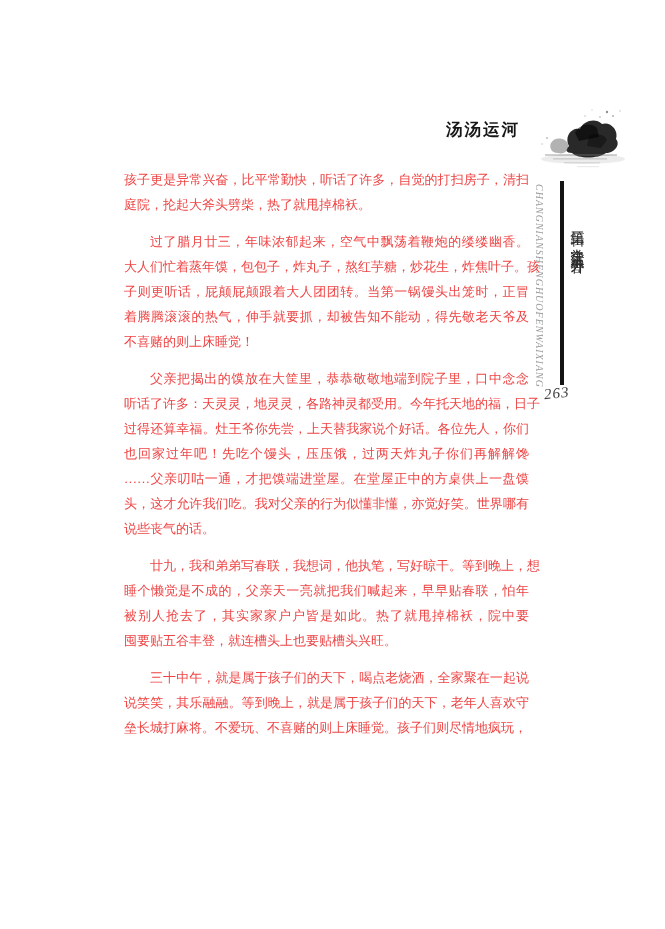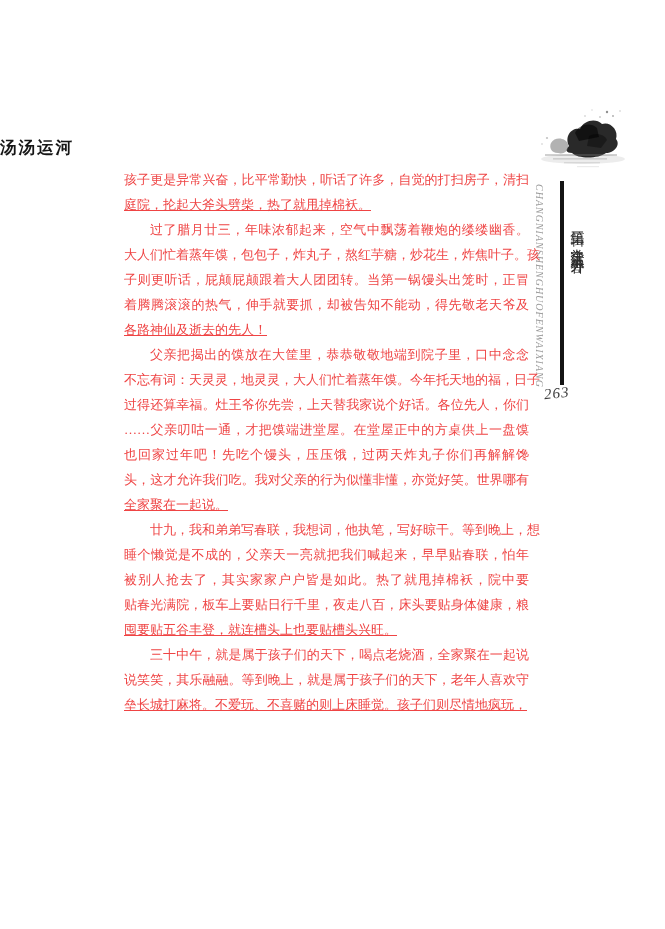--- a/index.html
+++ b/index.html
@@ -4,21 +4,21 @@
 <style>
   html,body { margin:0; padding:0; background:#e9e9e9; }
   .page {
     position:relative; width:665px; height:929px; background:#ffffff;
     font-family:"Liberation Serif","DejaVu Serif",serif;
     overflow:hidden; margin:0 auto;
     box-shadow:0 0 3px rgba(0,0,0,.15);
   }
   
   .header-title {
-    position:absolute; top:137px; left:0; width:520px; text-align:left;
+    position:absolute; top:119px; left:0; width:520px; text-align:right;
     font-family:"Liberation Sans","DejaVu Sans",sans-serif;
     font-weight:700; font-size:16.5px; letter-spacing:2px; color:#161616;
   }
   .ink-art { position:absolute; left:537px; top:106px; }
   
   .pinyin-vert {
     position:absolute; left:534px; top:184px; height:215px;
     writing-mode:vertical-rl;
     font-family:"Liberation Serif","DejaVu Serif",serif;
     font-style:italic; font-size:10px; letter-spacing:1px; color:#9b9b9b;
@@ -39,22 +39,22 @@
   }
   
   .body-text {
     position:absolute; left:124px; top:167px; width:405px;
     font-size:13px; color:#ef4444;
   }
   .line {
     height:25px; line-height:25px; white-space:nowrap;
     text-align:justify; text-align-last:justify;
   }
-  .line.plast { text-align-last:left;text-decoration:underline; }
-  .line.indent { text-indent:26px; }
+  .line.plast { text-align-last:left; }
+  .line.indent { text-indent:26px;margin-top:12px; }
 </style>
 </head>
 <body>
 
 <div class="page">
 
   <div class="header-title">汤汤运河</div>
 
   <svg class="ink-art" width="96" height="72" viewBox="0 0 96 72">
     <ellipse cx="46" cy="53" rx="42" ry="5" fill="#aaaaaa" opacity="0.22"></ellipse>
@@ -84,31 +84,30 @@
 
   <div class="page-num">263</div>
 
   <div class="body-text">
       <div class="line">孩子更是异常兴奋，比平常勤快，听话了许多，自觉的打扫房子，清扫</div>
       <div class="line plast">庭院，抡起大斧头劈柴，热了就甩掉棉袄。</div>
       <div class="line indent">过了腊月廿三，年味浓郁起来，空气中飘荡着鞭炮的缕缕幽香。</div>
       <div class="line">大人们忙着蒸年馍，包包子，炸丸子，熬红芋糖，炒花生，炸焦叶子。孩</div>
       <div class="line">子则更听话，屁颠屁颠跟着大人团团转。当第一锅馒头出笼时，正冒</div>
       <div class="line">着腾腾滚滚的热气，伸手就要抓，却被告知不能动，得先敬老天爷及</div>
-      <div class="line plast">各路神仙及逝去的先人！</div>
+      <div class="line plast">不喜赌的则上床睡觉！</div>
       <div class="line indent">父亲把揭出的馍放在大筐里，恭恭敬敬地端到院子里，口中念念</div>
-      <div class="line">不忘有词：天灵灵，地灵灵，大人们忙着蒸年馍。今年托天地的福，日子</div>
+      <div class="line">听话了许多：天灵灵，地灵灵，各路神灵都受用。今年托天地的福，日子</div>
       <div class="line">过得还算幸福。灶王爷你先尝，上天替我家说个好话。各位先人，你们</div>
+      <div class="line">也回家过年吧！先吃个馒头，压压饿，过两天炸丸子你们再解解馋</div>
       <div class="line">……父亲叨咕一通，才把馍端进堂屋。在堂屋正中的方桌供上一盘馍</div>
-      <div class="line">也回家过年吧！先吃个馒头，压压饿，过两天炸丸子你们再解解馋</div>
       <div class="line">头，这才允许我们吃。我对父亲的行为似懂非懂，亦觉好笑。世界哪有</div>
-      <div class="line plast">全家聚在一起说。</div>
+      <div class="line plast">说些丧气的话。</div>
       <div class="line indent">廿九，我和弟弟写春联，我想词，他执笔，写好晾干。等到晚上，想</div>
       <div class="line">睡个懒觉是不成的，父亲天一亮就把我们喊起来，早早贴春联，怕年</div>
       <div class="line">被别人抢去了，其实家家户户皆是如此。热了就甩掉棉袄，院中要</div>
-      <div class="line">贴春光满院，板车上要贴日行千里，夜走八百，床头要贴身体健康，粮</div>
       <div class="line plast">囤要贴五谷丰登，就连槽头上也要贴槽头兴旺。</div>
       <div class="line indent">三十中午，就是属于孩子们的天下，喝点老烧酒，全家聚在一起说</div>
       <div class="line">说笑笑，其乐融融。等到晚上，就是属于孩子们的天下，老年人喜欢守</div>
       <div class="line plast">垒长城打麻将。不爱玩、不喜赌的则上床睡觉。孩子们则尽情地疯玩，</div>
     </div>
 
 </div>
 
 </body></html>

